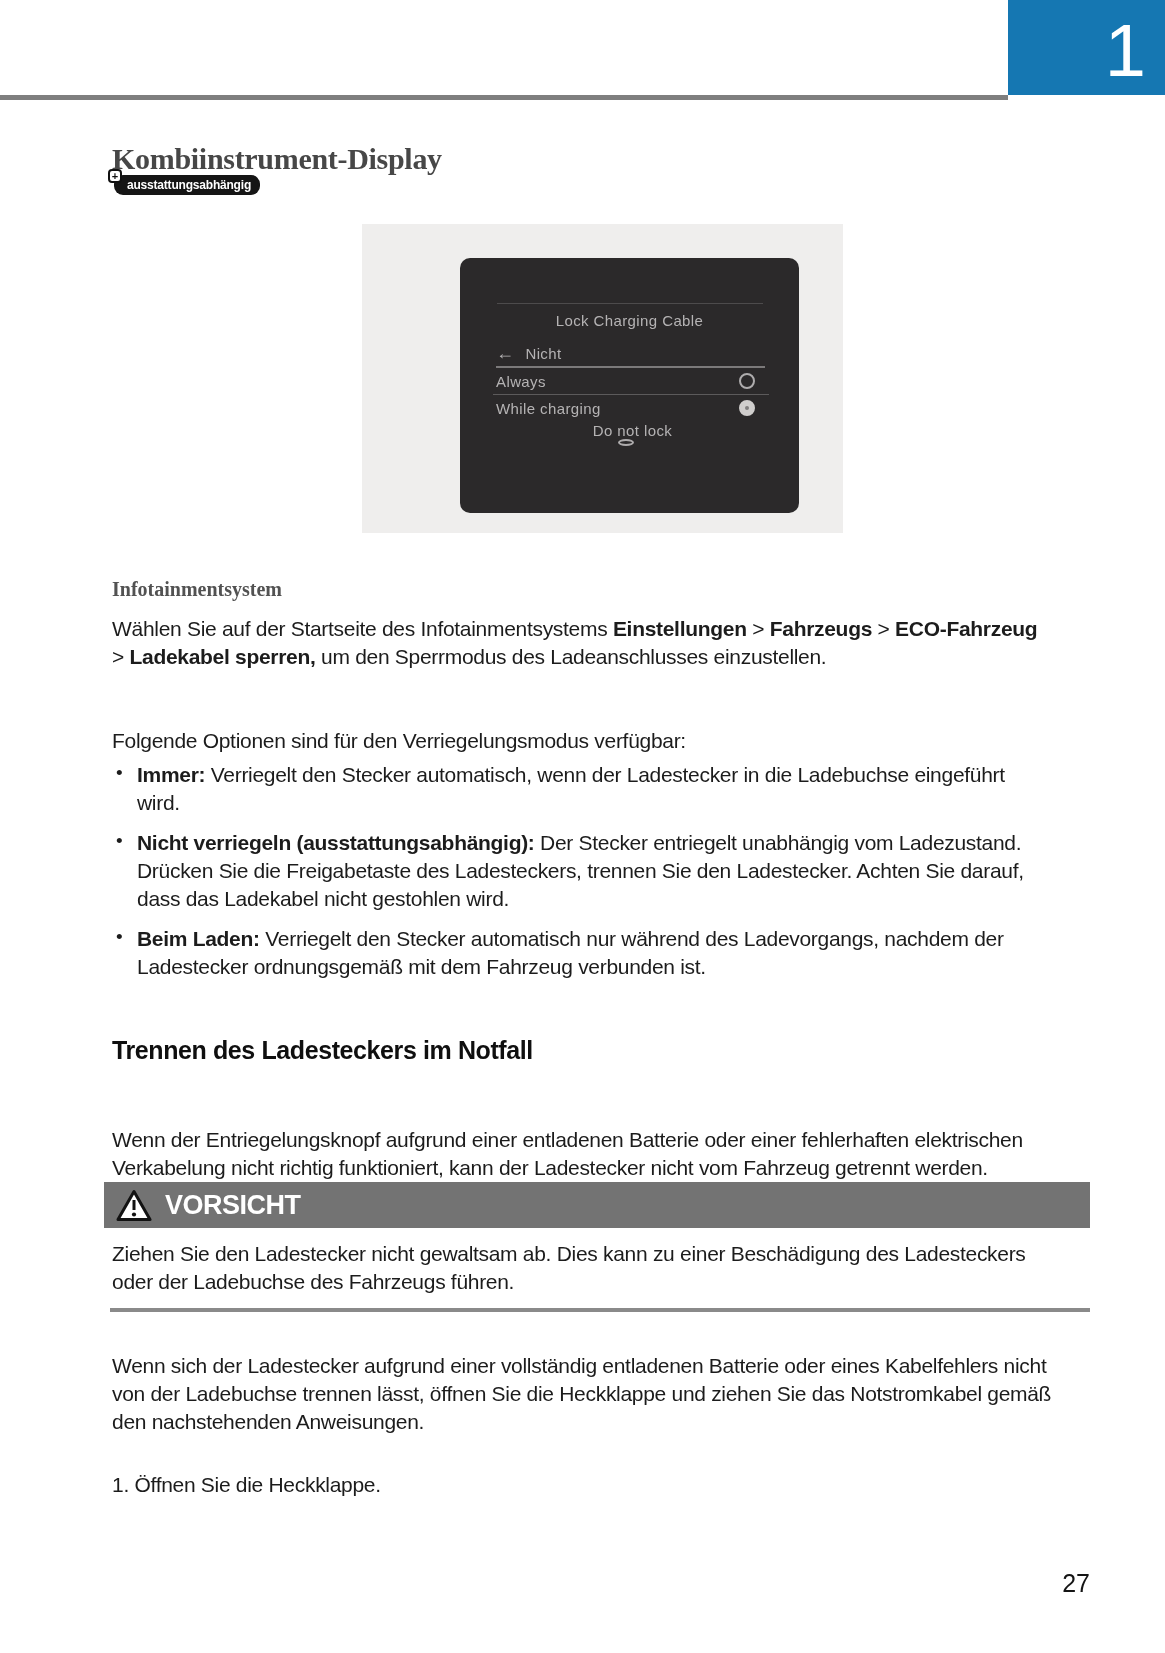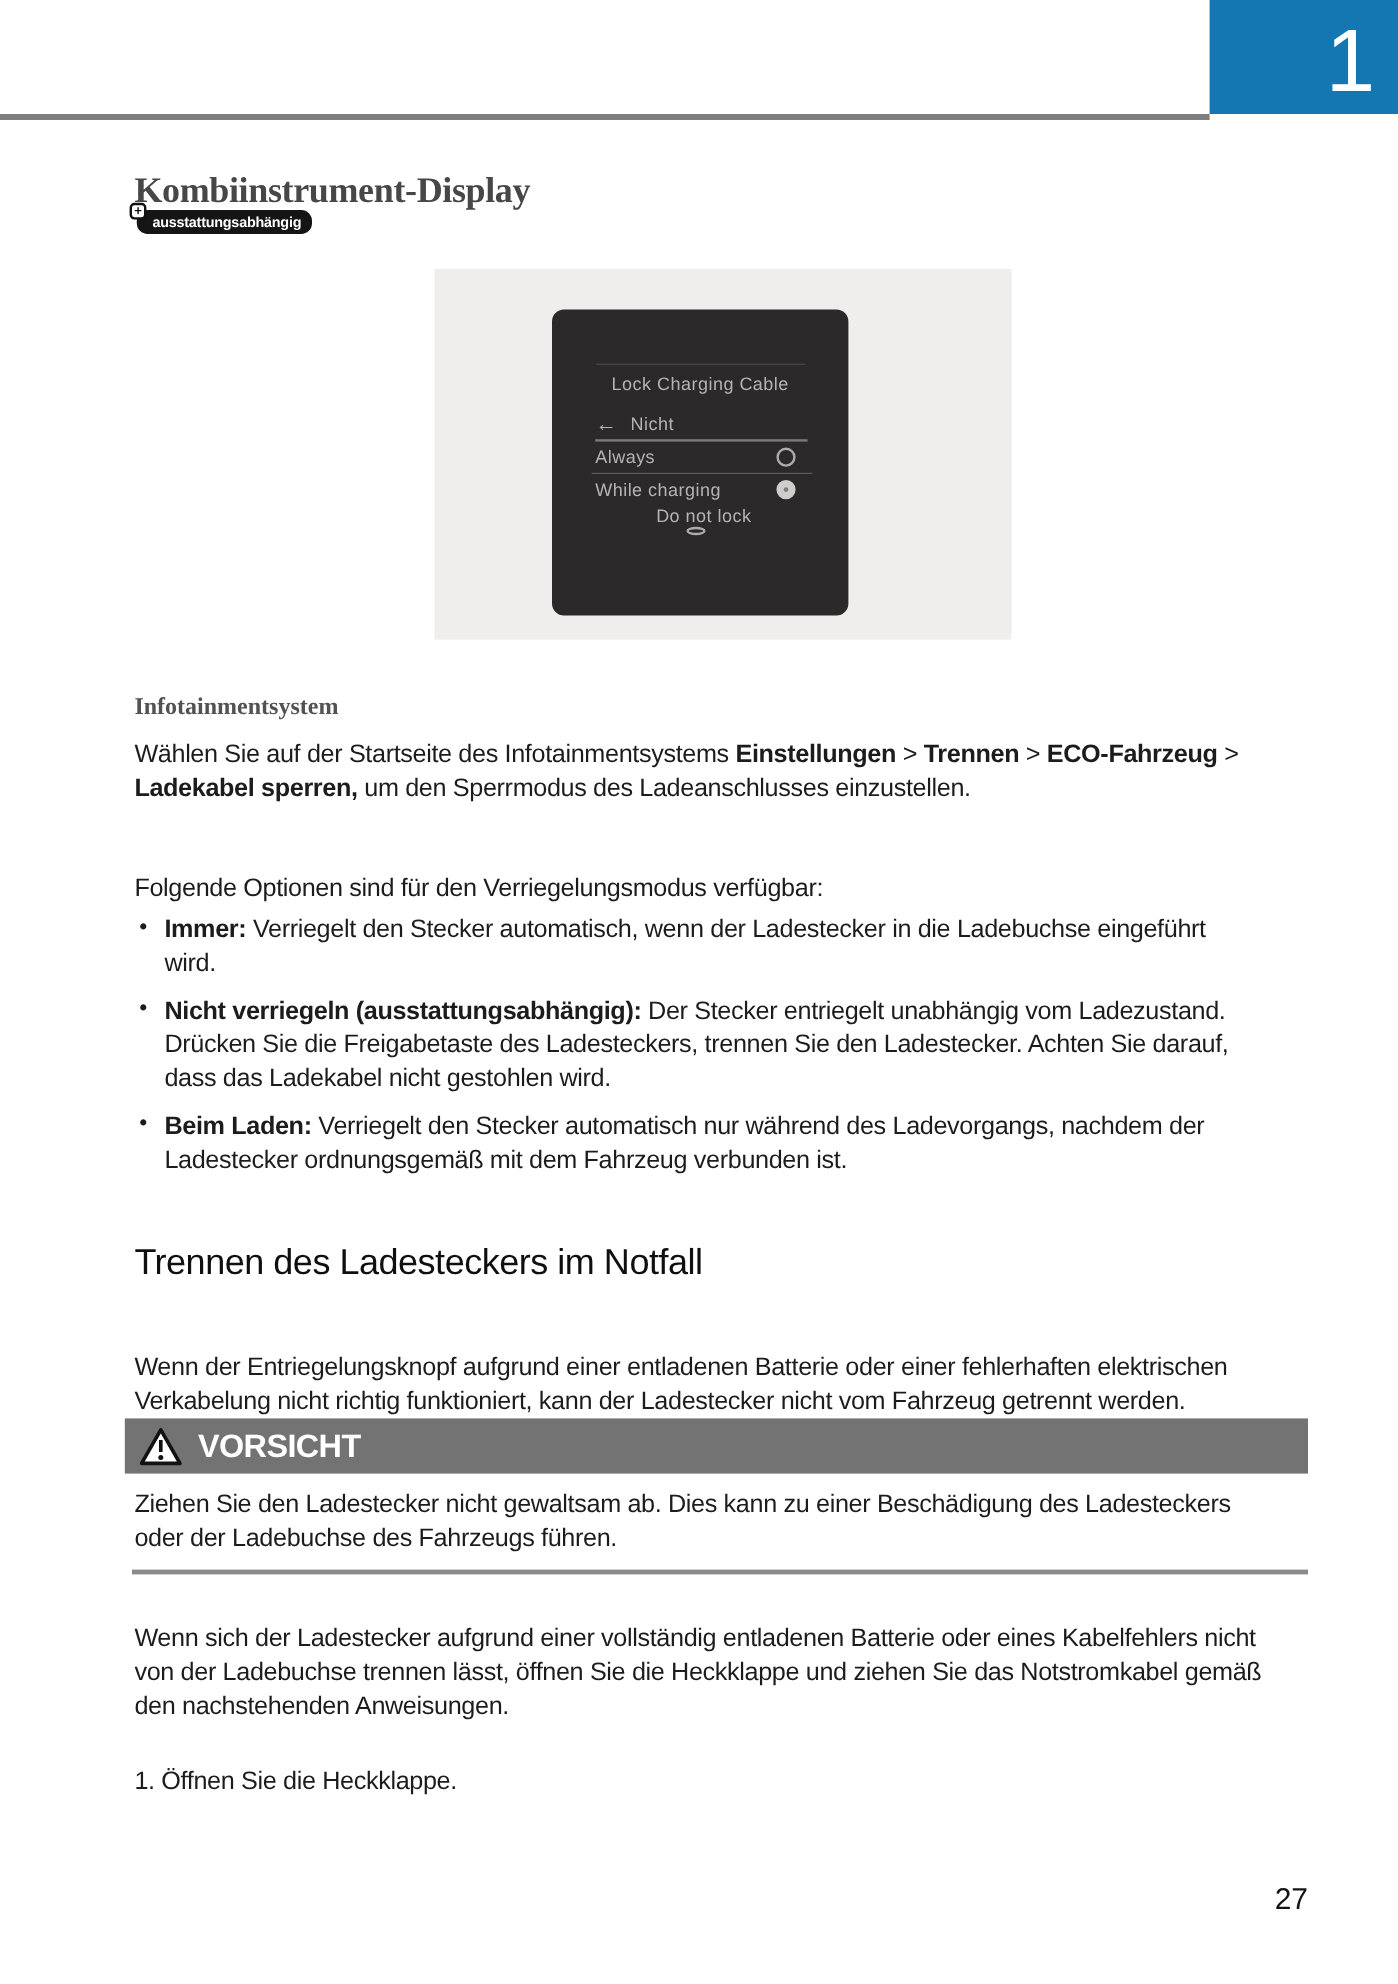--- a/index.html
+++ b/index.html
@@ -29,21 +29,21 @@
   }
   .badge-plus {
     position:absolute; left:-6px; top:-6px; width:14px; height:14px;
     background:#ffffff; border:2px solid #111111; border-radius:4px;
     color:#111111; font-size:11px; font-weight:bold; line-height:10px; text-align:center;
   }
 
   
   .figure { position:absolute; left:362px; top:224px; width:481px; height:309px; background:#efeeed; }
   .screen {
-    position:absolute; left:98px; top:34px; width:247px; height:255px;
+    position:absolute; left:98px; top:34px; width:339px; height:255px;
     background:#2b292a; border-radius:10px; color:#b5b3b4;
     font-size:15px; letter-spacing:0.4px;
   }
   .scr-topline { position:absolute; left:37px; right:36px; top:45px; height:1px; background:#4d4b4c; }
   .scr-title { position:absolute; left:0; right:0; top:54px; text-align:center; }
   .scr-back { position:absolute; left:36px; top:86px; display:flex; align-items:center; gap:11px; }
   .scr-back .arr { font-size:18px; line-height:1; }
   .scr-div-strong { position:absolute; left:36px; right:34px; top:108px; height:2px; background:#7b797a; }
   .scr-div-thin  { position:absolute; left:33px; right:30px; top:136px; height:1px; background:#5c5a5b; }
   .scr-row { position:absolute; left:36px; right:30px; height:24px; display:flex; justify-content:space-between; align-items:center; }
@@ -64,21 +64,21 @@
     font-size:20px; color:#525252;
   }
   #h-info { top:578px; }
   .para { position:absolute; left:112px; width:940px; font-size:21px; line-height:28px; letter-spacing:-0.3px; color:#1c1c1c; }
   .para b { font-weight:bold; }
   #para-intro { top:615px; width:935px; }
   #para-opts  { top:727px; }
   .bullets { position:absolute; left:112px; top:761px; width:930px; list-style:none; font-size:21px; line-height:28px; letter-spacing:-0.3px; color:#1c1c1c; }
   .bullets li { position:relative; padding-left:25px; margin-bottom:12px; }
   .bullets li::before { content:"\2022"; position:absolute; left:4px; top:-2px; font-size:19px; color:#1c1c1c; }
-  .h2 { position:absolute; left:112px; top:1036px; font-size:30px; font-weight:normal; letter-spacing:-0.4px; color:#0f0f0f; }
+  .h2 { position:absolute; left:112px; top:1036px; font-size:25px; font-weight:bold; letter-spacing:-0.4px; color:#0f0f0f; }
   #para-emerg { top:1126px; width:930px; }
 
   
   .caution-bar {
     position:absolute; left:104px; top:1182px; width:986px; height:46px;
     background:#737373; display:flex; align-items:center;
   }
   .caution-icon { margin-left:12px; display:flex; }
   .caution-label { color:#ffffff; font-size:27px; font-weight:bold; letter-spacing:-0.5px; margin-left:13px; }
   #para-caution { top:1240px; width:930px; }
@@ -124,21 +124,21 @@
         <span class="radio"></span>
       </div>
       <div class="scr-row row-2">
         <span>Do not lock</span>
         <span class="radio"></span>
       </div>
     </div>
   </div>
 
   <h3 class="serif-h" id="h-info">Infotainmentsystem</h3>
-  <p class="para" id="para-intro"><span>Wählen Sie auf der Startseite des Infotainmentsystems </span><b>Einstellungen</b><span> &gt; </span><b>Trennen</b><span> &gt; </span><b>ECO-Fahrzeug</b><span> &gt; </span><b>Ladekabel sperren,</b><span> um den Sperrmodus des Ladeanschlusses einzustellen.</span></p>
+  <p class="para" id="para-intro"><span>Wählen Sie auf der Startseite des Infotainmentsystems </span><b>Einstellungen</b><span> &gt; </span><b>Fahrzeugs</b><span> &gt; </span><b>ECO-Fahrzeug</b><span> &gt; </span><b>Ladekabel sperren,</b><span> um den Sperrmodus des Ladeanschlusses einzustellen.</span></p>
   <p class="para" id="para-opts">Folgende Optionen sind für den Verriegelungsmodus verfügbar:</p>
 
   <ul class="bullets">
     <li><b>Immer:</b><span> Verriegelt den Stecker automatisch, wenn der Ladestecker in die Ladebuchse eingeführt wird.</span></li>
     <li><b>Nicht verriegeln (ausstattungsabhängig):</b><span> Der Stecker entriegelt unabhängig vom Ladezustand. Drücken Sie die Freigabetaste des Ladesteckers, trennen Sie den Ladestecker. Achten Sie darauf, dass das Ladekabel nicht gestohlen wird.</span></li>
     <li><b>Beim Laden:</b><span> Verriegelt den Stecker automatisch nur während des Ladevorgangs, nachdem der Ladestecker ordnungsgemäß mit dem Fahrzeug verbunden ist.</span></li>
   </ul>
 
   <h2 class="h2">Trennen des Ladesteckers im Notfall</h2>
   <p class="para" id="para-emerg">Wenn der Entriegelungsknopf aufgrund einer entladenen Batterie oder einer fehlerhaften elektrischen Verkabelung nicht richtig funktioniert, kann der Ladestecker nicht vom Fahrzeug getrennt werden.</p>

